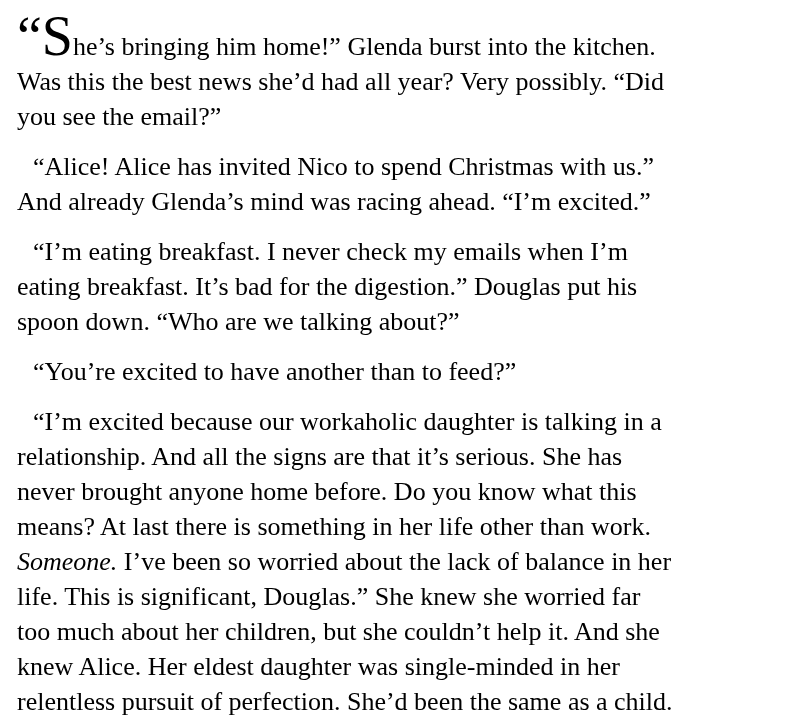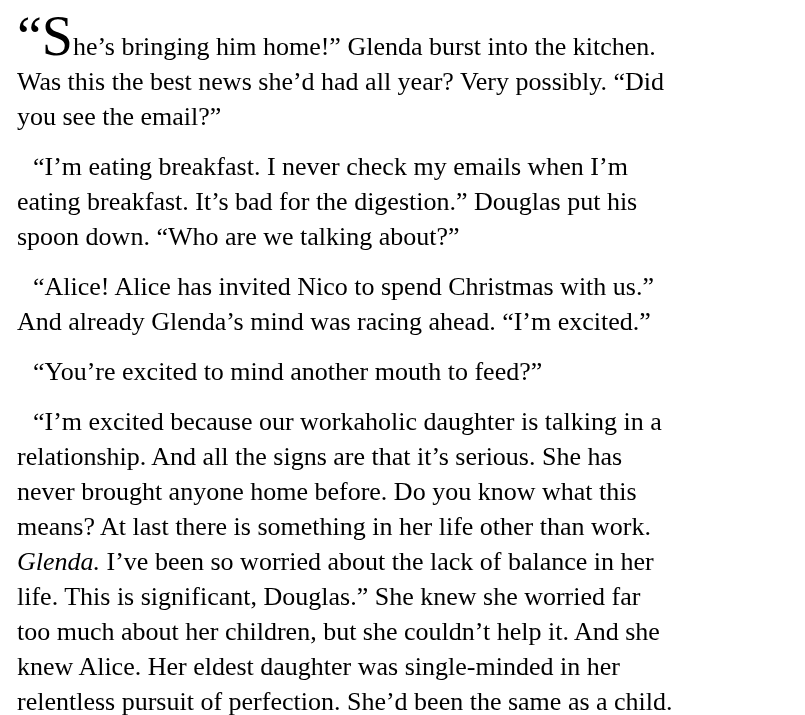--- a/index.html
+++ b/index.html
@@ -41,28 +41,28 @@
     font-style: italic;
   }
 </style>
 </head>
 <body>
 
 <main class="book-page">
   <p class="para"><span class="lead-cap">“S</span><span>he’s bringing him home!” Glenda burst into the kitchen.
 Was this the best news she’d had all year? Very possibly. “Did
 you see the email?”</span></p>
+  <p class="para indent"><span>“Alice! Alice has invited Nico to spend Christmas with us.”
+And already Glenda’s mind was racing ahead. “I’m excited.”</span></p>
   <p class="para indent"><span>“I’m eating breakfast. I never check my emails when I’m
 eating breakfast. It’s bad for the digestion.” Douglas put his
 spoon down. “Who are we talking about?”</span></p>
-  <p class="para indent"><span>“Alice! Alice has invited Nico to spend Christmas with us.”
-And already Glenda’s mind was racing ahead. “I’m excited.”</span></p>
-  <p class="para indent"><span>“You’re excited to mind another mouth to feed?”</span></p>
+  <p class="para indent"><span>“You’re excited to have another than to feed?”</span></p>
   <p class="para indent"><span>“I’m excited because our workaholic daughter is talking in a
 relationship. And all the signs are that it’s serious. She has
 never brought anyone home before. Do you know what this
 means? At last there is something in her life other than work.
-</span><span class="italic-word">Glenda.</span><span> I’ve been so worried about the lack of balance in her
+</span><span class="italic-word">Someone.</span><span> I’ve been so worried about the lack of balance in her
 life. This is significant, Douglas.” She knew she worried far
 too much about her children, but she couldn’t help it. And she
 knew Alice. Her eldest daughter was single-minded in her
 relentless pursuit of perfection. She’d been the same as a child.</span></p>
 </main>
 
 </body></html>

